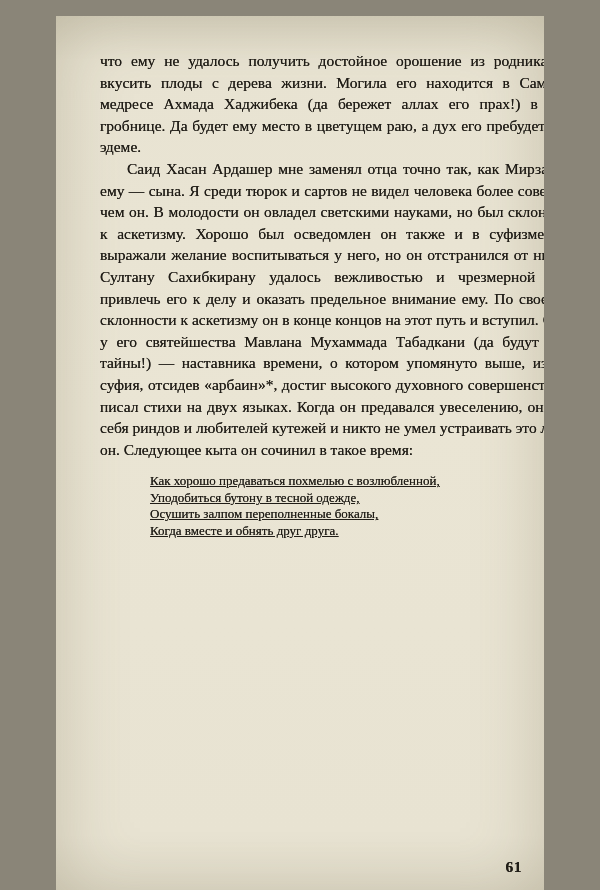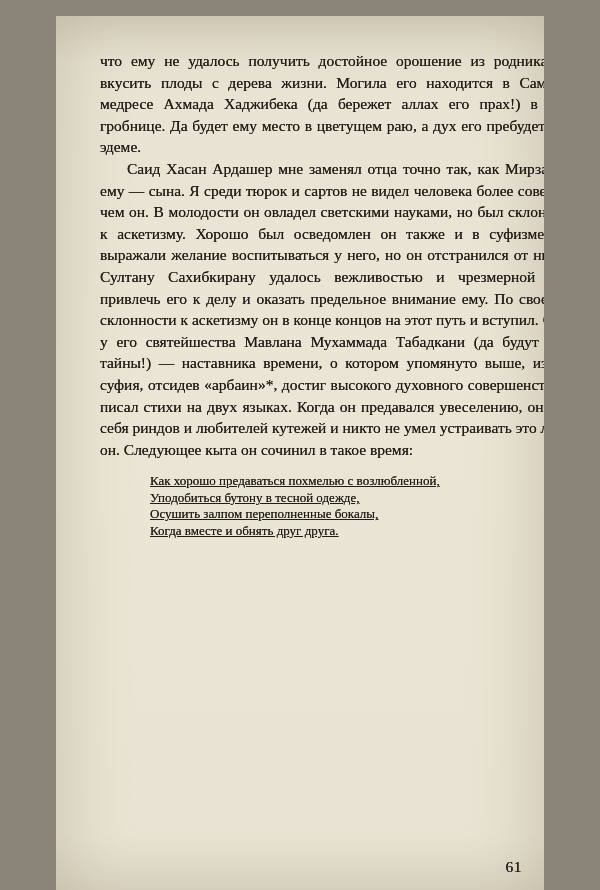--- a/index.html
+++ b/index.html
@@ -54,21 +54,21 @@
     line-height: 17.2px;
     text-align: justify;
     text-indent: 22px;
     text-shadow: 0 0 0.4px rgba(32, 29, 23, 0.85);
   }
   .page-number {
     position: absolute;
     right: 22px;
     bottom: 30px;
     font-size: 15.5px;
-    font-weight: normal;
+    font-weight: bold;
     letter-spacing: 0.5px;
     text-shadow: 0 0 0.45px rgba(32, 29, 23, 0.9);
   }
 </style>
 </head>
 <body>
 
 <div class="page">
   <div class="content">
 

